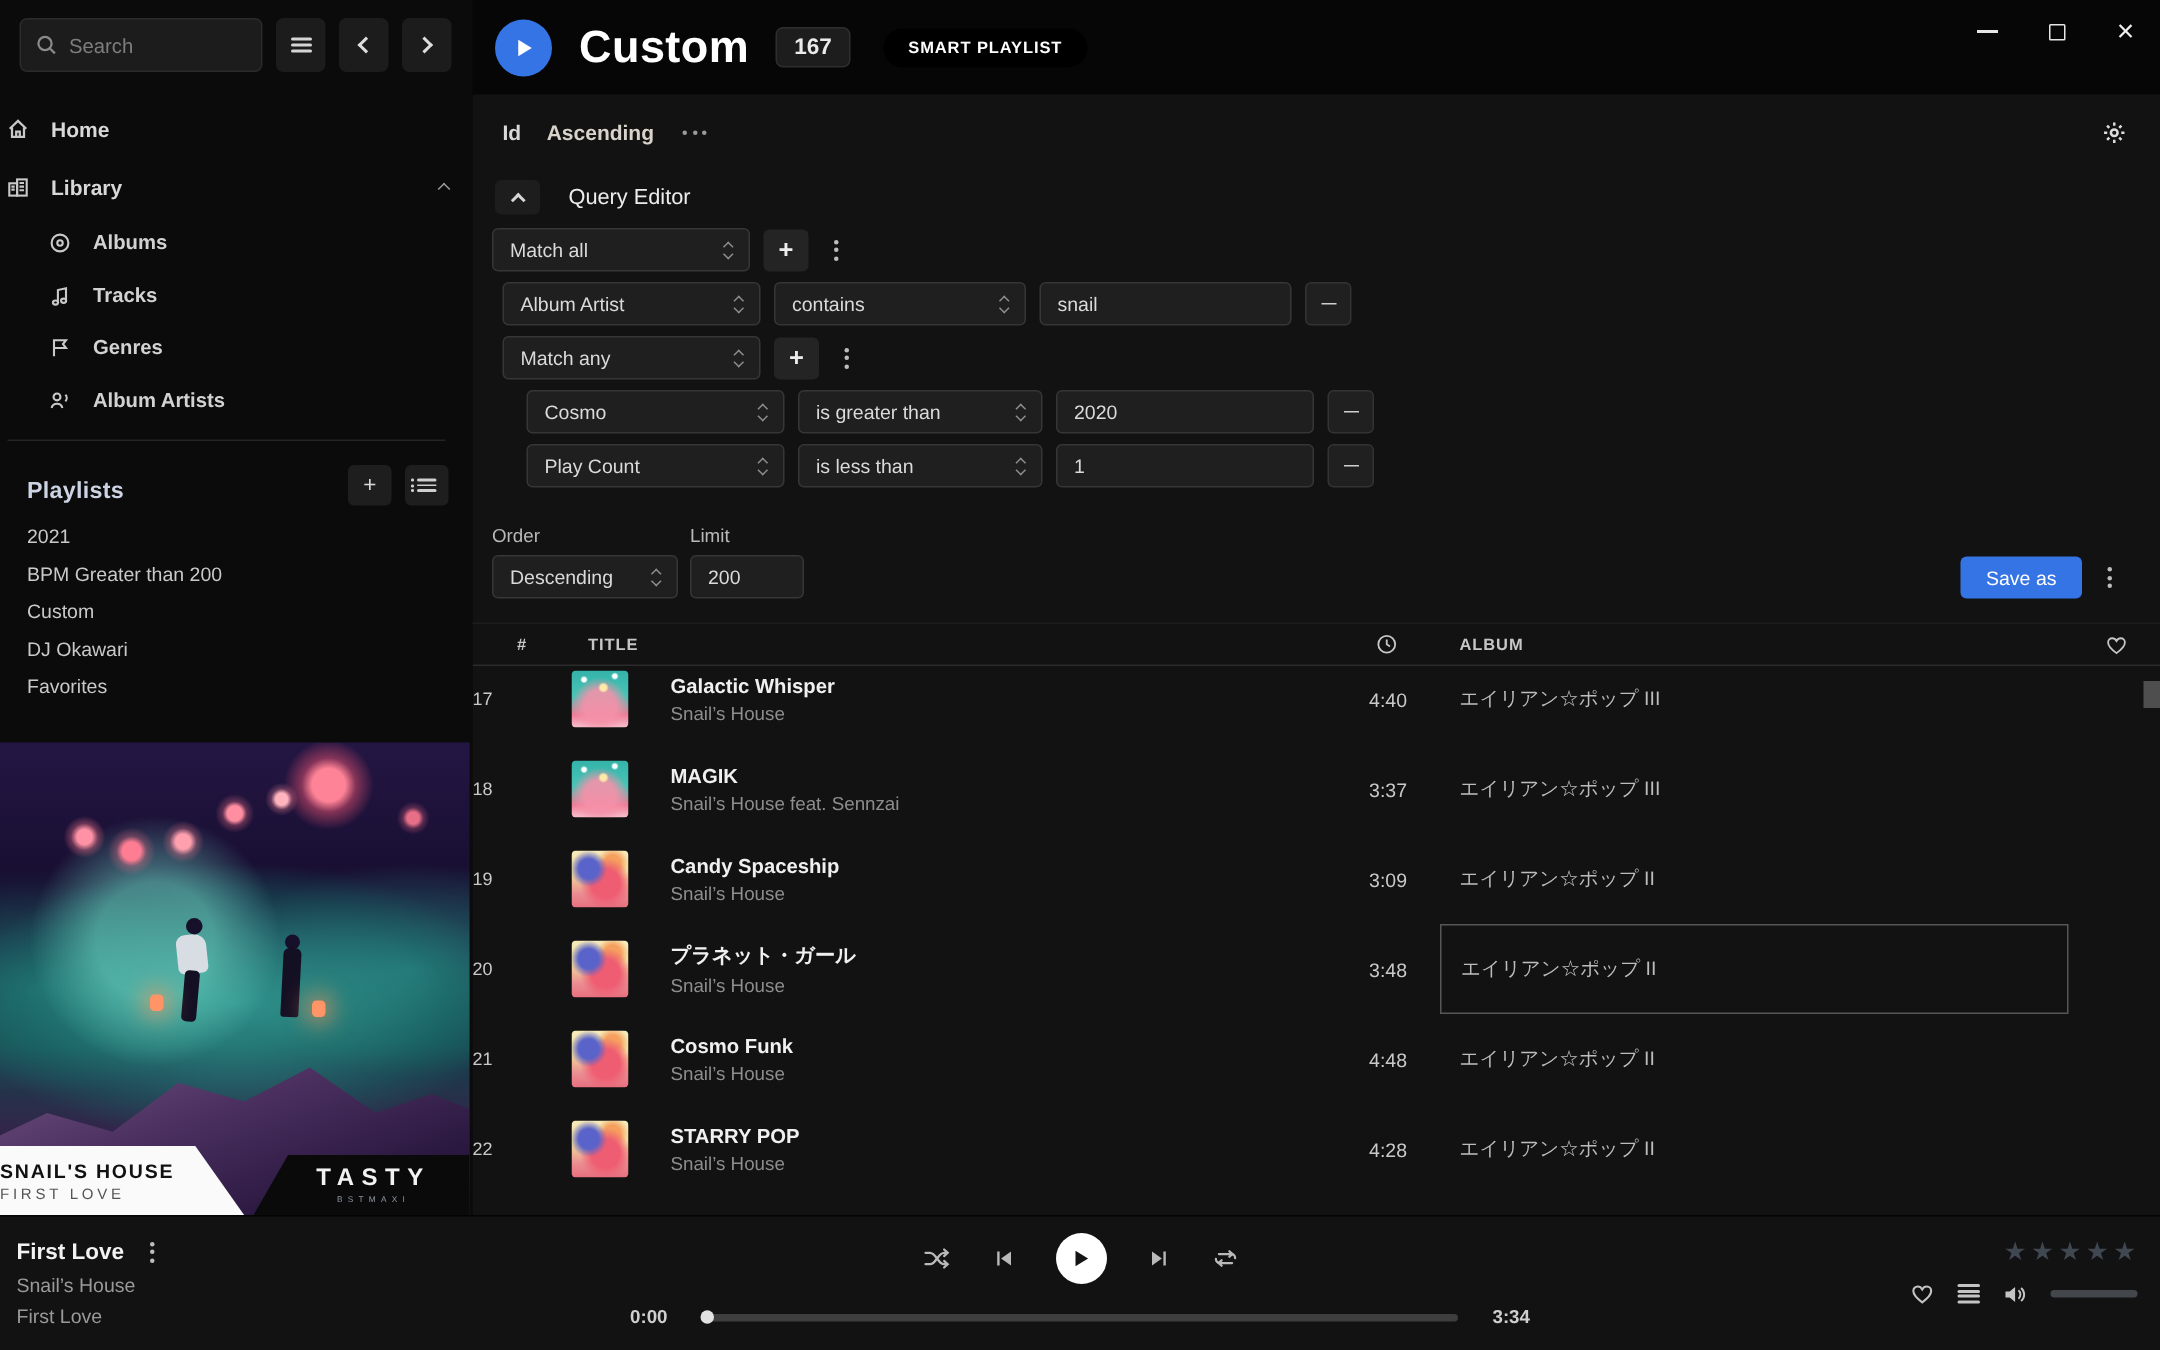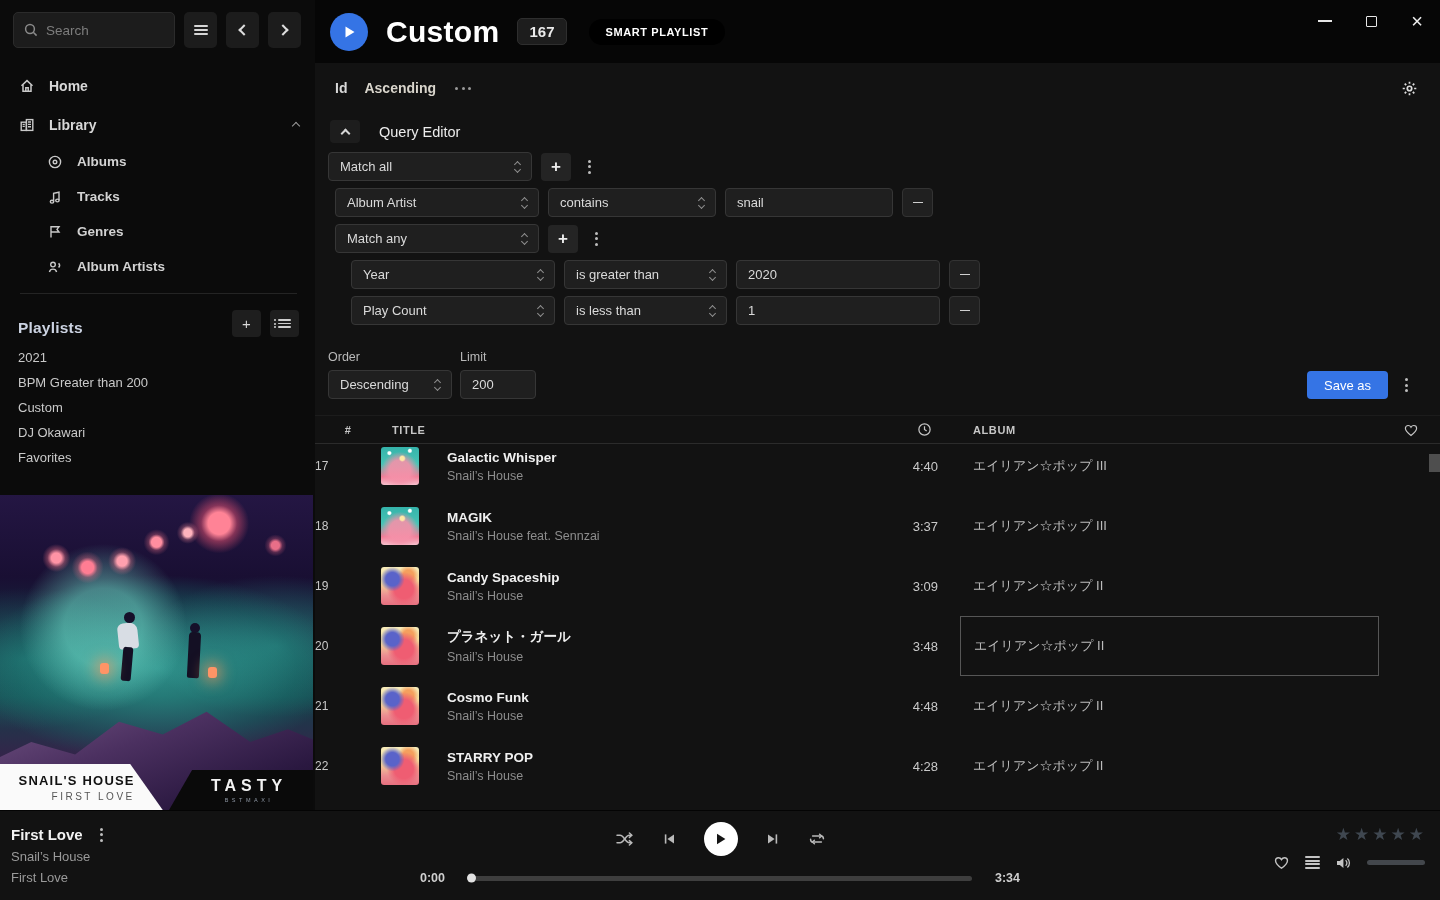--- a/index.html
+++ b/index.html
@@ -13,21 +13,21 @@
   .search-box{flex:1;height:36px;background:#1c1c1c;border:1px solid #2b2b2b;border-radius:5px;display:flex;align-items:center;gap:8px;padding:0 10px}
   .search-box input{background:transparent;border:none;outline:none;color:#737373;font-size:13.5px;width:100%;font-family:inherit}
   .search-box input::placeholder{color:#7d7d7d}
   .icon-btn{width:33px;height:36px;background:#1c1c1c;border-radius:5px;display:flex;align-items:center;justify-content:center;flex:none}
   .burger i{display:block;width:14px;height:2px;background:#d5d5d5;margin:2px 0;border-radius:1px}
   .chev{width:8px;height:8px;border:solid #dedede;border-width:2px 2px 0 0;display:inline-block}
   .chev.left{transform:rotate(-135deg);margin-left:3px}
   .chev.right{transform:rotate(45deg);margin-right:3px}
   .chev.up-sm{width:6px;height:6px;border-width:1.5px 1.5px 0 0;border-color:#9a9a9a;transform:rotate(-45deg);margin-top:3px}
 
-  .side-nav{padding:4px 16px 0 18px}
+  .side-nav{padding:4px 16px 0 3px}
   .nav-item{display:flex;align-items:center;gap:14px;height:39px;font-weight:bold;font-size:14px;color:#d8d8d8;cursor:default}
   .nav-icn{width:17px;display:flex;justify-content:center;color:#c9c9c9}
   .nav-sub{padding-left:28px}
   .nav-sub .nav-item{height:35px;font-size:13.5px;color:#d2d2d2}
   .spacer-auto{margin-left:auto}
   .side-divider{height:1px;background:#242424;margin:9px 2px 0 2px}
 
   .pl-head{display:flex;align-items:flex-end;padding:16px 16px 4px 18px}
   .pl-title{font-weight:bold;font-size:15.5px;color:#ccd3e2;letter-spacing:.2px}
   .pl-btns{margin-left:auto;display:flex;gap:9px}
@@ -57,21 +57,21 @@
     clip-path:polygon(0 58%,10% 46%,24% 56%,38% 30%,52% 40%,66% 22%,80% 46%,92% 36%,100% 44%,100% 100%,0 100%)}
   .fig{position:absolute}
   .man-shirt{left:118px;top:128px;width:20px;height:26px;background:#d8dde4;border-radius:6px 8px 4px 4px;transform:rotate(-6deg)}
   .man-head{left:124px;top:117px;width:11px;height:11px;background:#16102a;border-radius:50%}
   .man-legs{left:122px;top:152px;width:10px;height:34px;background:#141024;border-radius:3px;transform:rotate(5deg)}
   .wom-head{left:190px;top:128px;width:10px;height:10px;background:#16102a;border-radius:50%}
   .wom-body{left:188px;top:137px;width:12px;height:46px;background:#141024;border-radius:4px 4px 2px 2px;transform:rotate(3deg)}
   .lantern{width:9px;height:11px;border-radius:3px;background:#ff9466;box-shadow:0 0 14px 5px rgba(255,150,90,.55)}
   .lan1{left:100px;top:168px}.lan2{left:208px;top:172px}
   .banner-w{position:absolute;left:0;bottom:0;width:52%;height:46px;background:#fafafa;
-    clip-path:polygon(0 0,80% 0,100% 100%,0 100%);display:flex;flex-direction:column;align-items:flex-end;justify-content:center;padding-right:28px}
+    clip-path:polygon(0 0,80% 0,100% 100%,0 100%);display:flex;flex-direction:column;align-items:flex-start;justify-content:center;padding-right:28px}
   .banner-artist{color:#111;font-weight:bold;font-size:13px;letter-spacing:1.2px}
   .banner-album{color:#555;font-size:10px;letter-spacing:2.5px;margin-top:3px}
   .banner-b{position:absolute;right:0;bottom:0;width:46%;height:40px;background:#0a0a0a;
     clip-path:polygon(16% 0,100% 0,100% 100%,0 100%);display:flex;flex-direction:column;align-items:center;justify-content:center;padding-left:16px}
   .banner-label{color:#f2f2f2;font-weight:bold;font-size:16px;letter-spacing:5px}
   .banner-label-sub{color:#8f98a5;font-size:5.5px;letter-spacing:3.5px;margin-top:2px}
 
   
   .main{position:absolute;left:315px;right:0;top:0;bottom:90px;background:#121212;display:flex;flex-direction:column}
   .titlebar{height:63px;background:#060606;display:flex;align-items:center;padding-left:15px;flex:none}
@@ -98,21 +98,21 @@
   .qe-title{font-size:14.5px;color:#ececec}
 
   .qe-rows{padding-left:13px;margin-top:9px}
   .qrow{display:flex;align-items:center;gap:9px;margin-bottom:7px}
   .ml7{margin-left:7px}.ml23{margin-left:23px}
   .dd{background:#1f1f1f;border:1px solid #363636;border-radius:4px;height:29px;display:flex;align-items:center;padding:0 11px;font-size:13px;color:#dadada}
   .caret{margin-left:auto;display:flex;flex-direction:column;align-items:center;padding-left:8px}
   .caret i{width:5px;height:5px;border:solid #8f8f8f;border-width:0 1.4px 1.4px 0;display:block}
   .caret .c-up{transform:rotate(-135deg);margin-bottom:1px}
   .caret .c-dn{transform:rotate(45deg);margin-top:-1px}
-  .w172{width:204px}.w168{width:168px}.w163{width:163px}.w148{width:148px}.w124{width:124px}.w76{width:76px}
+  .w172{width:172px}.w168{width:168px}.w163{width:163px}.w148{width:148px}.w124{width:124px}.w76{width:76px}
   .tbox{background:#1f1f1f;border:1px solid #363636;border-radius:4px;height:29px;padding:0 11px;font-size:13px;color:#dadada;font-family:inherit;outline:none}
   .sq-btn{width:30px;height:28px;background:#242424;border-radius:4px;display:flex;align-items:center;justify-content:center;color:#ececec;font-size:17px;font-weight:bold}
   .vdots{width:18px;height:28px;display:flex;flex-direction:column;align-items:center;justify-content:center;gap:2.5px}
   .vdots i{width:3px;height:3px;border-radius:50%;background:#bdbdbd}
   .minus-btn{width:31px;height:29px;background:#202020;border:1px solid #333;border-radius:4px;display:flex;align-items:center;justify-content:center}
   .minus-btn i{width:10px;height:1.6px;background:#cfcfcf}
 
   .sortrow{display:flex;align-items:flex-end;padding:0 25px 0 13px;margin-top:18px}
   .fcol{margin-right:8px}
   .flabel{font-size:12.5px;color:#b9b9b9;margin-bottom:6px}
@@ -411,21 +411,21 @@
         </div>
       <div class="vdots">
           <i></i>
           <i></i>
           <i></i>
         </div>
     </div>
 
     <div class="qrow ml23">
       <div class="dd w172">
-        <span>Year</span>
+        <span>Cosmo</span>
         <span class="caret">
             <i class="c-up"></i>
             <i class="c-dn"></i>
           </span>
       </div>
       <div class="dd w163">
         <span>is greater than</span>
         <span class="caret">
             <i class="c-up"></i>
             <i class="c-dn"></i>

